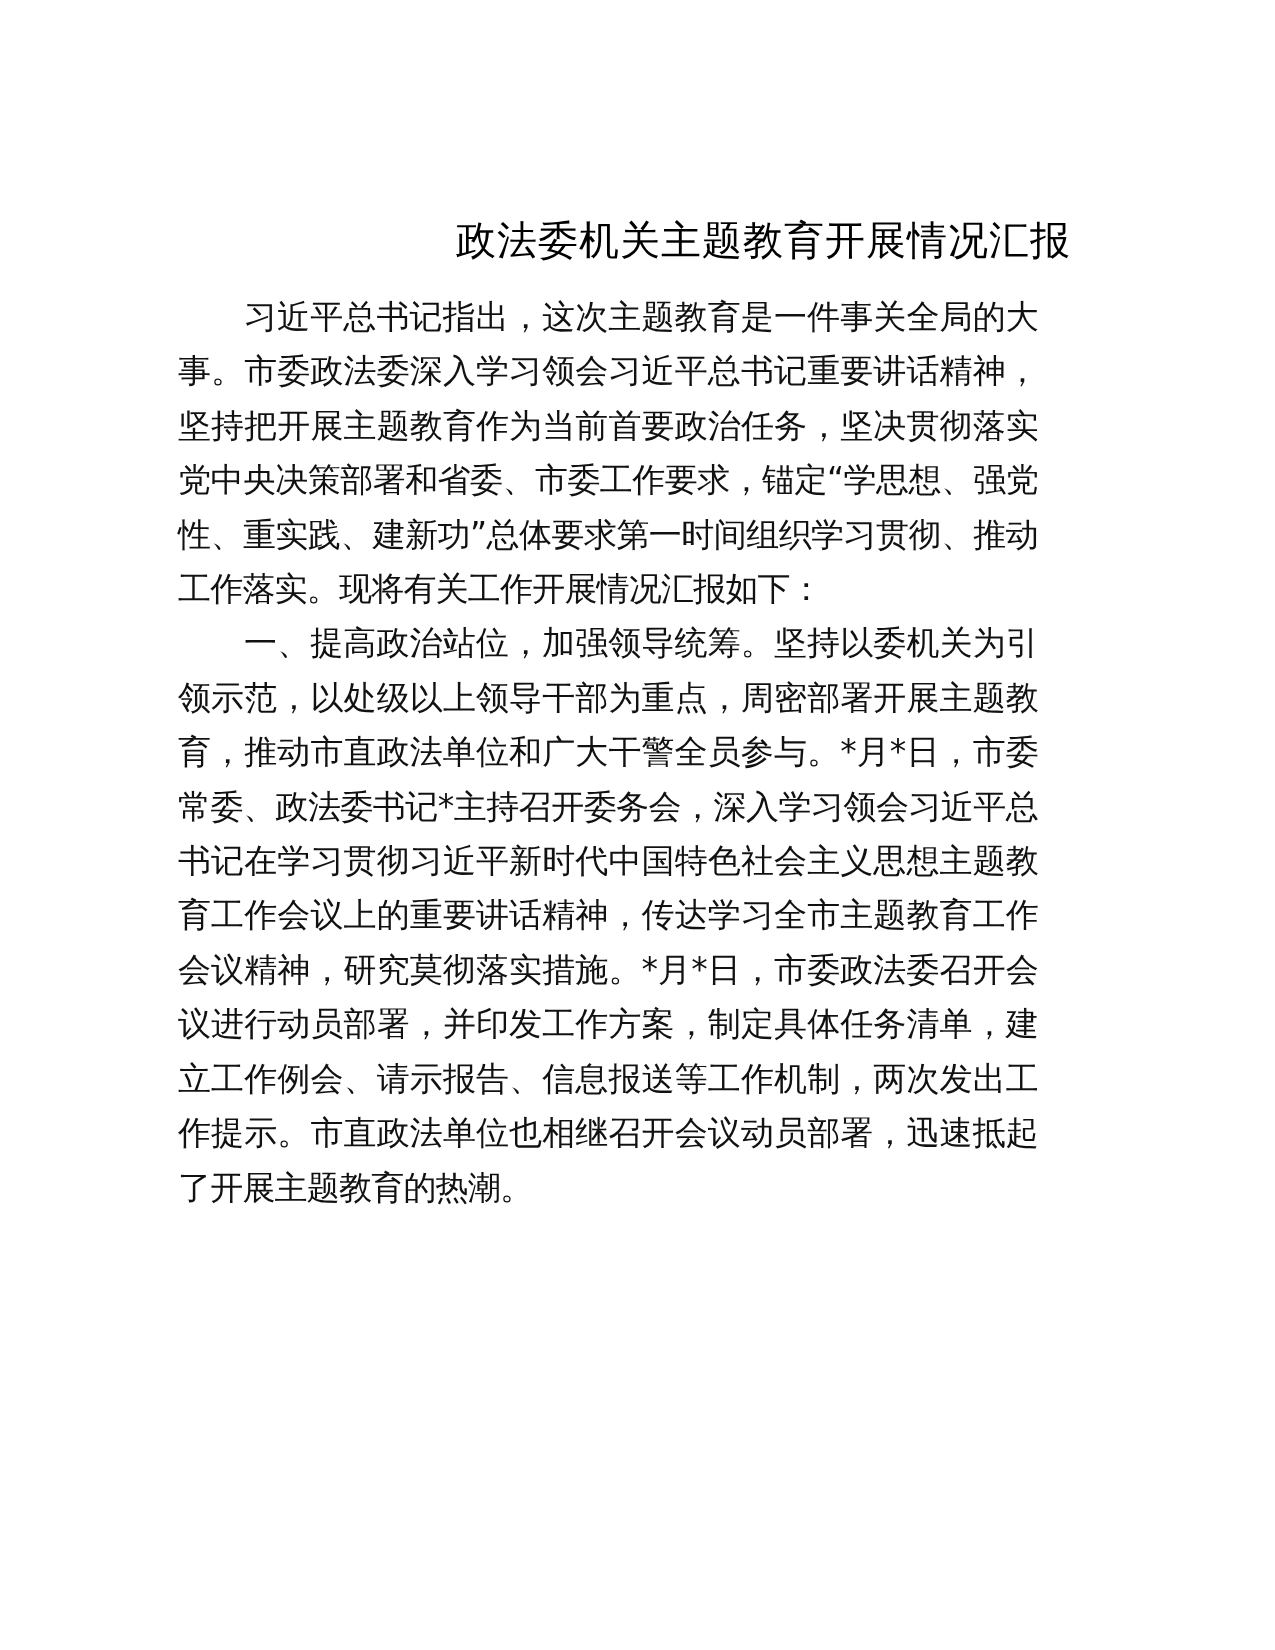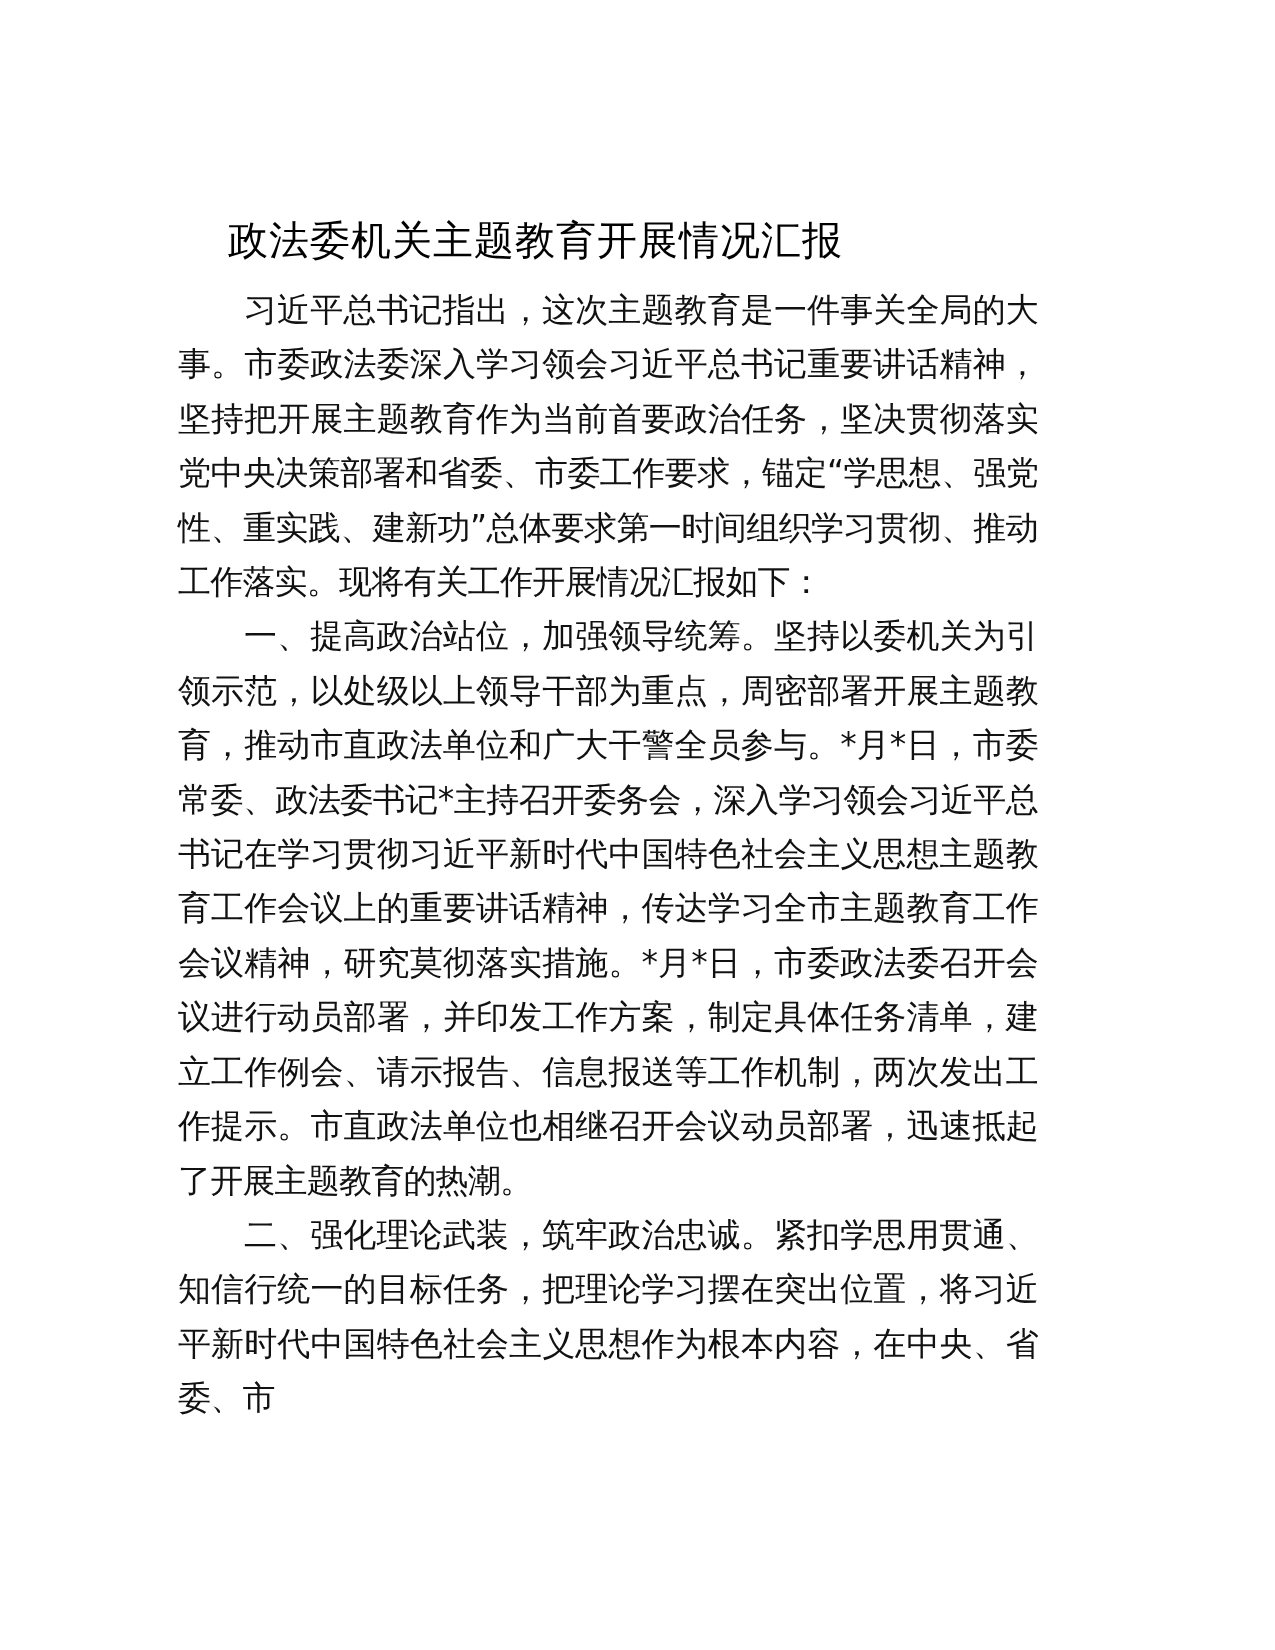--- a/index.html
+++ b/index.html
@@ -4,36 +4,35 @@
   <style>
     html, body { margin: 0; padding: 0; background: #ffffff; }
     body { width: 1275px; height: 1650px; position: relative; overflow: hidden; }
     .page {
       position: absolute; left: 0; top: 0; width: 1275px; height: 1650px;
       background: #ffffff; color: #111111;
       font-family: "DejaVu Sans", "Liberation Sans", sans-serif;
     }
     .title {
       position: absolute; left: 0; top: 210px; width: 1071px;
-      text-align: center; font-size: 40px; line-height: 60px; letter-spacing: 1px;
+      text-align: right; font-size: 40px; line-height: 60px; letter-spacing: 1px;
       color: #000;
     }
     .body {
-      position: absolute; left: 178px; top: 283px; width: 860px;
+      position: absolute; left: 178px; top: 290px; width: 860px;
     }
     .para {
       margin: 0; font-size: 33px; line-height: 54.4px;
       text-indent: 2em; text-align: justify; text-align-last: left;
       letter-spacing: -0.8px; color: #111;
     }
     .para + .para { }
   </style>
 </head>
 <body>
 
 <div class="page">
   <div class="title">政法委机关主题教育开展情况汇报</div>
   <div class="body">
     <p class="para">习近平总书记指出，这次主题教育是一件事关全局的大事。市委政法委深入学习领会习近平总书记重要讲话精神，坚持把开展主题教育作为当前首要政治任务，坚决贯彻落实党中央决策部署和省委、市委工作要求，锚定“学思想、强党性、重实践、建新功”总体要求第一时间组织学习贯彻、推动工作落实。现将有关工作开展情况汇报如下：</p>
     <p class="para">一、提高政治站位，加强领导统筹。坚持以委机关为引领示范，以处级以上领导干部为重点，周密部署开展主题教育，推动市直政法单位和广大干警全员参与。*月*日，市委常委、政法委书记*主持召开委务会，深入学习领会习近平总书记在学习贯彻习近平新时代中国特色社会主义思想主题教育工作会议上的重要讲话精神，传达学习全市主题教育工作会议精神，研究莫彻落实措施。*月*日，市委政法委召开会议进行动员部署，并印发工作方案，制定具体任务清单，建立工作例会、请示报告、信息报送等工作机制，两次发出工作提示。市直政法单位也相继召开会议动员部署，迅速抵起了开展主题教育的热潮。</p>
-    <p class="para">二、强化理论武装，筑牢政治忠诚。紧扣学思用贯通、知信行统一的目标任务，把理论学习摆在突出位置，将习近平新时代中国特色社会主义思想作为根本内容，在中央、省委、市</p>
   </div>
 </div>
 
 </body></html>

